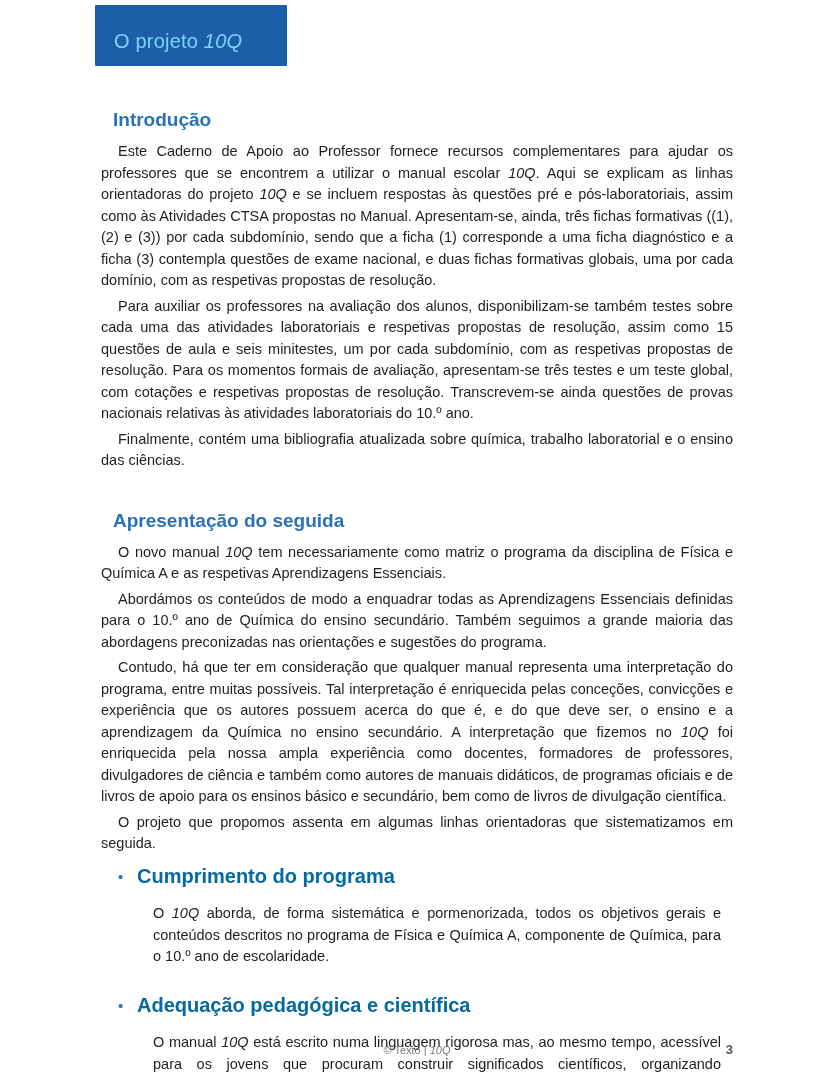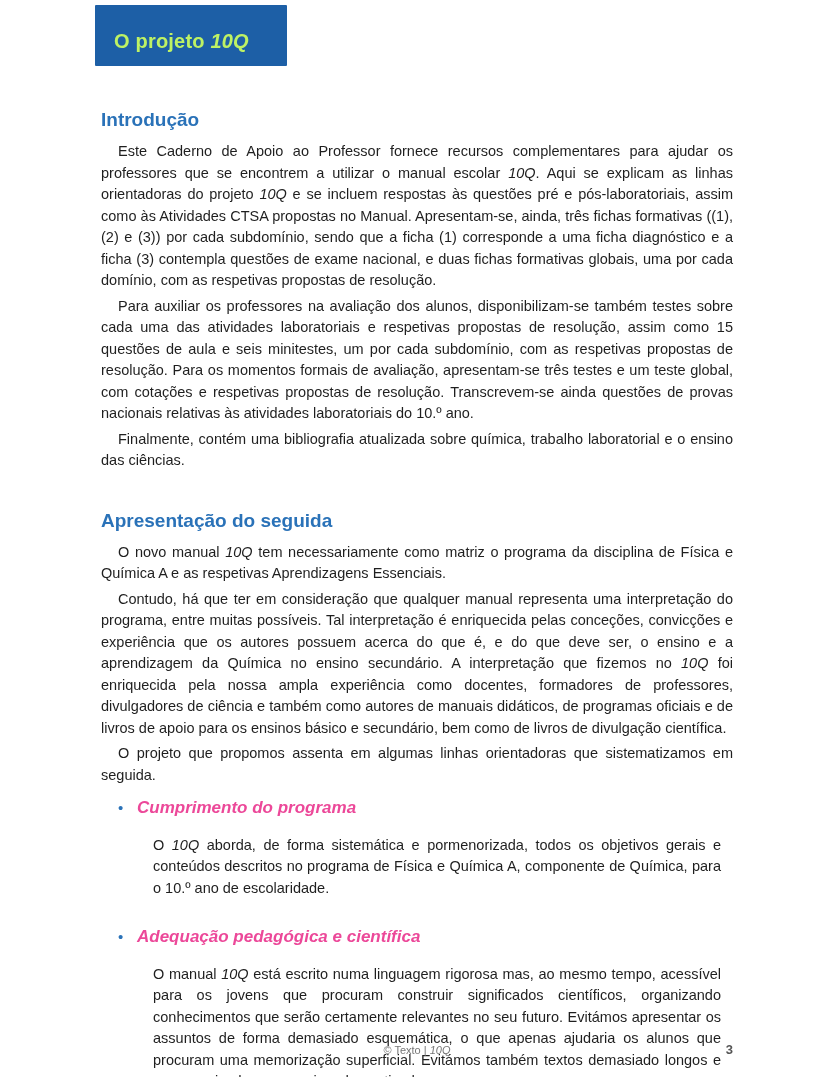--- a/index.html
+++ b/index.html
@@ -19,37 +19,37 @@
     width: 192px; height: 61px;
     background: #1d5fa6;
     display: flex;
     align-items: center;
     padding-left: 19px;
     padding-top: 12px;
     box-sizing: border-box;
     border-radius: 1px;
   }
   .banner-text {
-    color: #bef264;
+    color: #7dd3fc;
     font-size: 20px;
-    font-weight: 700;
+    font-weight: 400;
     letter-spacing: 0.2px;
   }
 
   .content {
     position: absolute;
     left: 97px; top: 108px;
     width: 640px;
   }
 
   .heading {
     color: #2a72b8;
     font-size: 19px;
     font-weight: bold;
-    margin: 0 0 9px 4px;
+    margin: 0 0 9px 16px;
     line-height: 24px;
   }
   .heading.second { margin-top: 37px; }
 
   .body-par {
     margin: 4px;
     font-size: 14.5px;
     line-height: 21.5px;
     text-align: justify;
     text-indent: 17px;
@@ -64,24 +64,23 @@
   .bullet-dot {
     color: #2a72b8;
     font-size: 15px;
     line-height: 21.5px;
     width: 19px;
     flex: 0 0 19px;
   }
   .bullet-body { flex: 1 1 auto; }
   .bullet-title {
     font-weight: bold;
-    font-size: 17px;
+    font-size: 20px;
     line-height: 21.5px;
-    color: #ec4899;
-    font-style: italic;
+    color: #0369a1;
   }
   .bullet-par {
     margin: 16px;
     font-size: 14.5px;
     line-height: 21.5px;
     text-align: justify;
     text-indent: 0;
     color: #1f1f1f;
   }
 
@@ -117,20 +116,21 @@
 
   <div class="content">
 
     <h2 class="heading">Introdução</h2>
     <p class="body-par"><span>Este Caderno de Apoio ao Professor fornece recursos complementares para ajudar os professores que se encontrem a utilizar o manual escolar </span><span style="font-style: italic;">10Q</span><span>. Aqui se explicam as linhas orientadoras do projeto </span><span style="font-style: italic;">10Q</span><span> e se incluem respostas às questões pré e pós-laboratoriais, assim como às Atividades CTSA propostas no Manual. Apresentam-se, ainda, três fichas formativas ((1), (2) e (3)) por cada subdomínio, sendo que a ficha (1) corresponde a uma ficha diagnóstico e a ficha (3) contempla questões de exame nacional, e duas fichas formativas globais, uma por cada domínio, com as respetivas propostas de resolução.</span></p>
     <p class="body-par"><span>Para auxiliar os professores na avaliação dos alunos, disponibilizam-se também testes sobre cada uma das atividades laboratoriais e respetivas propostas de resolução, assim como 15 questões de aula e seis minitestes, um por cada subdomínio, com as respetivas propostas de resolução. Para os momentos formais de avaliação, apresentam-se três testes e um teste global, com cotações e respetivas propostas de resolução. Transcrevem-se ainda questões de provas nacionais relativas às atividades laboratoriais do 10.º ano.</span></p>
     <p class="body-par"><span>Finalmente, contém uma bibliografia atualizada sobre química, trabalho laboratorial e o ensino das ciências.</span></p>
 
     <h2 class="heading second">Apresentação do seguida</h2>
     <p class="body-par"><span>O novo manual </span><span style="font-style: italic;">10Q</span><span> tem necessariamente como matriz o programa da disciplina de Física e Química A e as respetivas Aprendizagens Essenciais.</span></p>
+    <p class="body-par"><span>Abordámos os conteúdos de modo a enquadrar todas as Aprendizagens Essenciais definidas para o 10.º ano de Química do ensino secundário. Também seguimos a grande maioria das abordagens preconizadas nas orientações e sugestões do programa.</span></p>
     <p class="body-par"><span>Contudo, há que ter em consideração que qualquer manual representa uma interpretação do programa, entre muitas possíveis. Tal interpretação é enriquecida pelas conceções, convicções e experiência que os autores possuem acerca do que é, e do que deve ser, o ensino e a aprendizagem da Química no ensino secundário. A interpretação que fizemos no </span><span style="font-style: italic;">10Q</span><span> foi enriquecida pela nossa ampla experiência como docentes, formadores de professores, divulgadores de ciência e também como autores de manuais didáticos, de programas oficiais e de livros de apoio para os ensinos básico e secundário, bem como de livros de divulgação científica.</span></p>
     <p class="body-par"><span>O projeto que propomos assenta em algumas linhas orientadoras que sistematizamos em seguida.</span></p>
 
     <div class="bullet">
       <span class="bullet-dot">•</span>
       <div class="bullet-body">
         <div class="bullet-title">Cumprimento do programa</div>
         <p class="bullet-par"><span>O </span><span style="font-style: italic;">10Q</span><span> aborda, de forma sistemática e pormenorizada, todos os objetivos gerais e conteúdos descritos no programa de Física e Química A, componente de Química, para o 10.º ano de escolaridade.</span></p>
       </div>
     </div>

